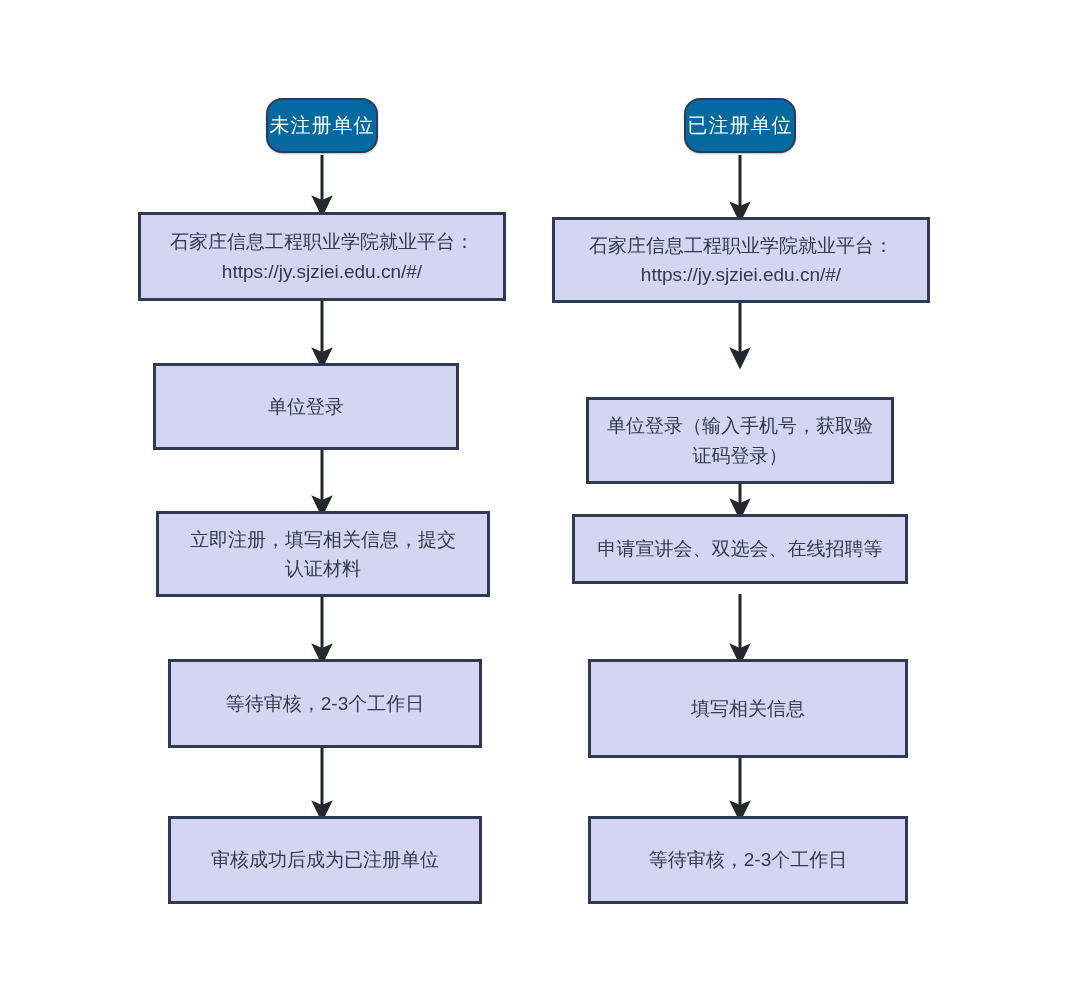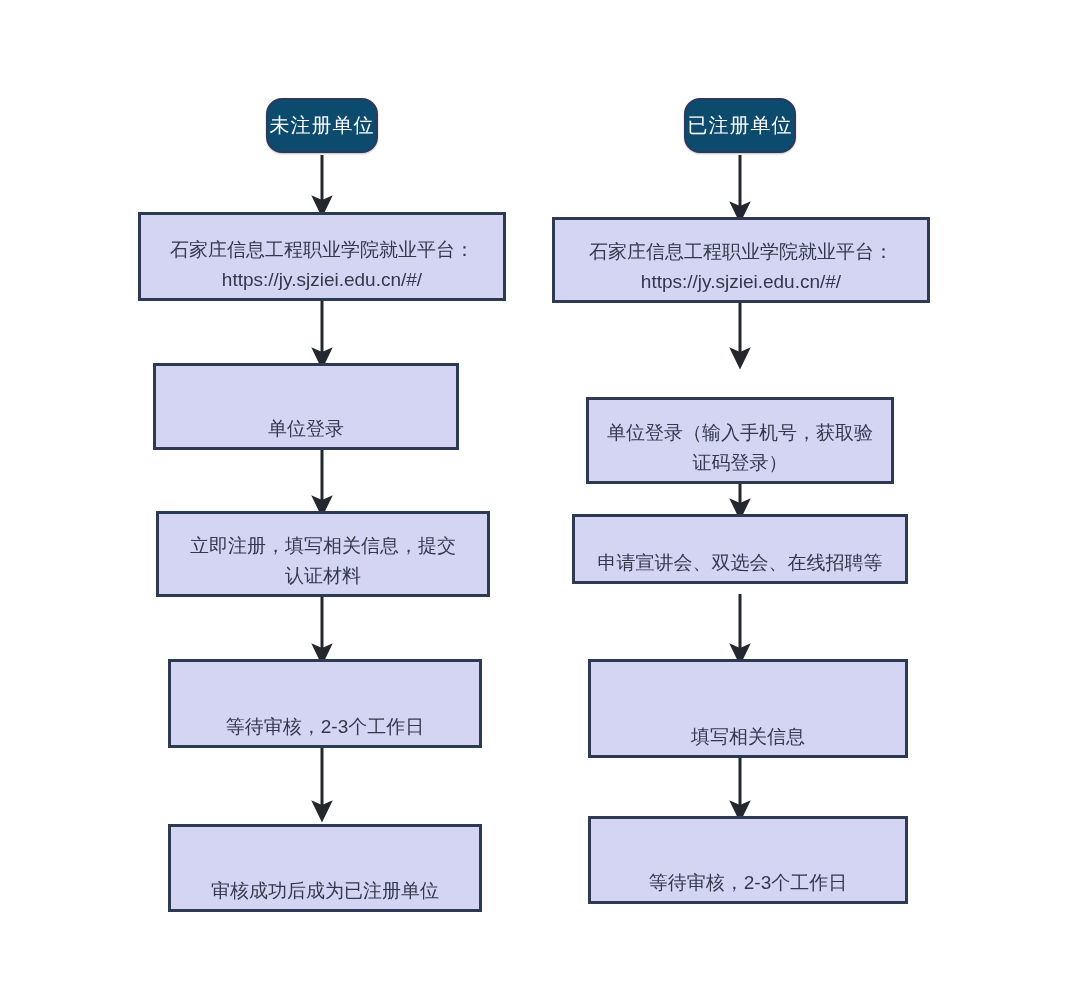--- a/index.html
+++ b/index.html
@@ -31,36 +31,35 @@
   }
   .node {
     position: absolute;
     box-sizing: border-box;
     display: flex;
     align-items: center;
     justify-content: center;
     text-align: center;
   }
   .node-start {
-    background: #0c4a6e;
+    background: #0369a1;
     border: 2px solid #2b3a5c;
     border-radius: 16px;
     color: #ffffff;
     font-size: 20px;
     letter-spacing: 1px;
     box-shadow: 0 1px 2px rgba(0,0,0,0.25);
   }
   .node-process {
     background: #d4d5f3;
     border: 3px solid #2e3a52;
     color: #31394a;
     font-size: 19px;
     line-height: 1.55;
     padding: 4px 12px;
-    align-items: flex-end;
   }
   .node-process .node-text {
     display: block;
     width: 100%;
   }
   .node-line2 {
     display: block;
   }
   .col-left  { }
   .col-right { }
@@ -113,21 +112,21 @@
       <span class="node-line2">认证材料</span>
     </span>
   </div>
 
   <div class="node node-process col-left" style="left:168px; top:659px; width:314px; height:89px;">
     <span class="node-text">
       <span>等待审核，2-3个工作日</span>
     </span>
   </div>
 
-  <div class="node node-process col-left" style="left:168px; top:816px; width:314px; height:88px;margin-top:8px;">
+  <div class="node node-process col-left" style="left:168px; top:816px; width:314px; height:88px;">
     <span class="node-text">
       <span>审核成功后成为已注册单位</span>
     </span>
   </div>
 
   <div class="node node-start col-right" style="left:684px; top:98px; width:112px; height:55px;">
     <span>已注册单位</span>
   </div>
 
   <div class="node node-process col-right" style="left:552px; top:217px; width:378px; height:86px;">

